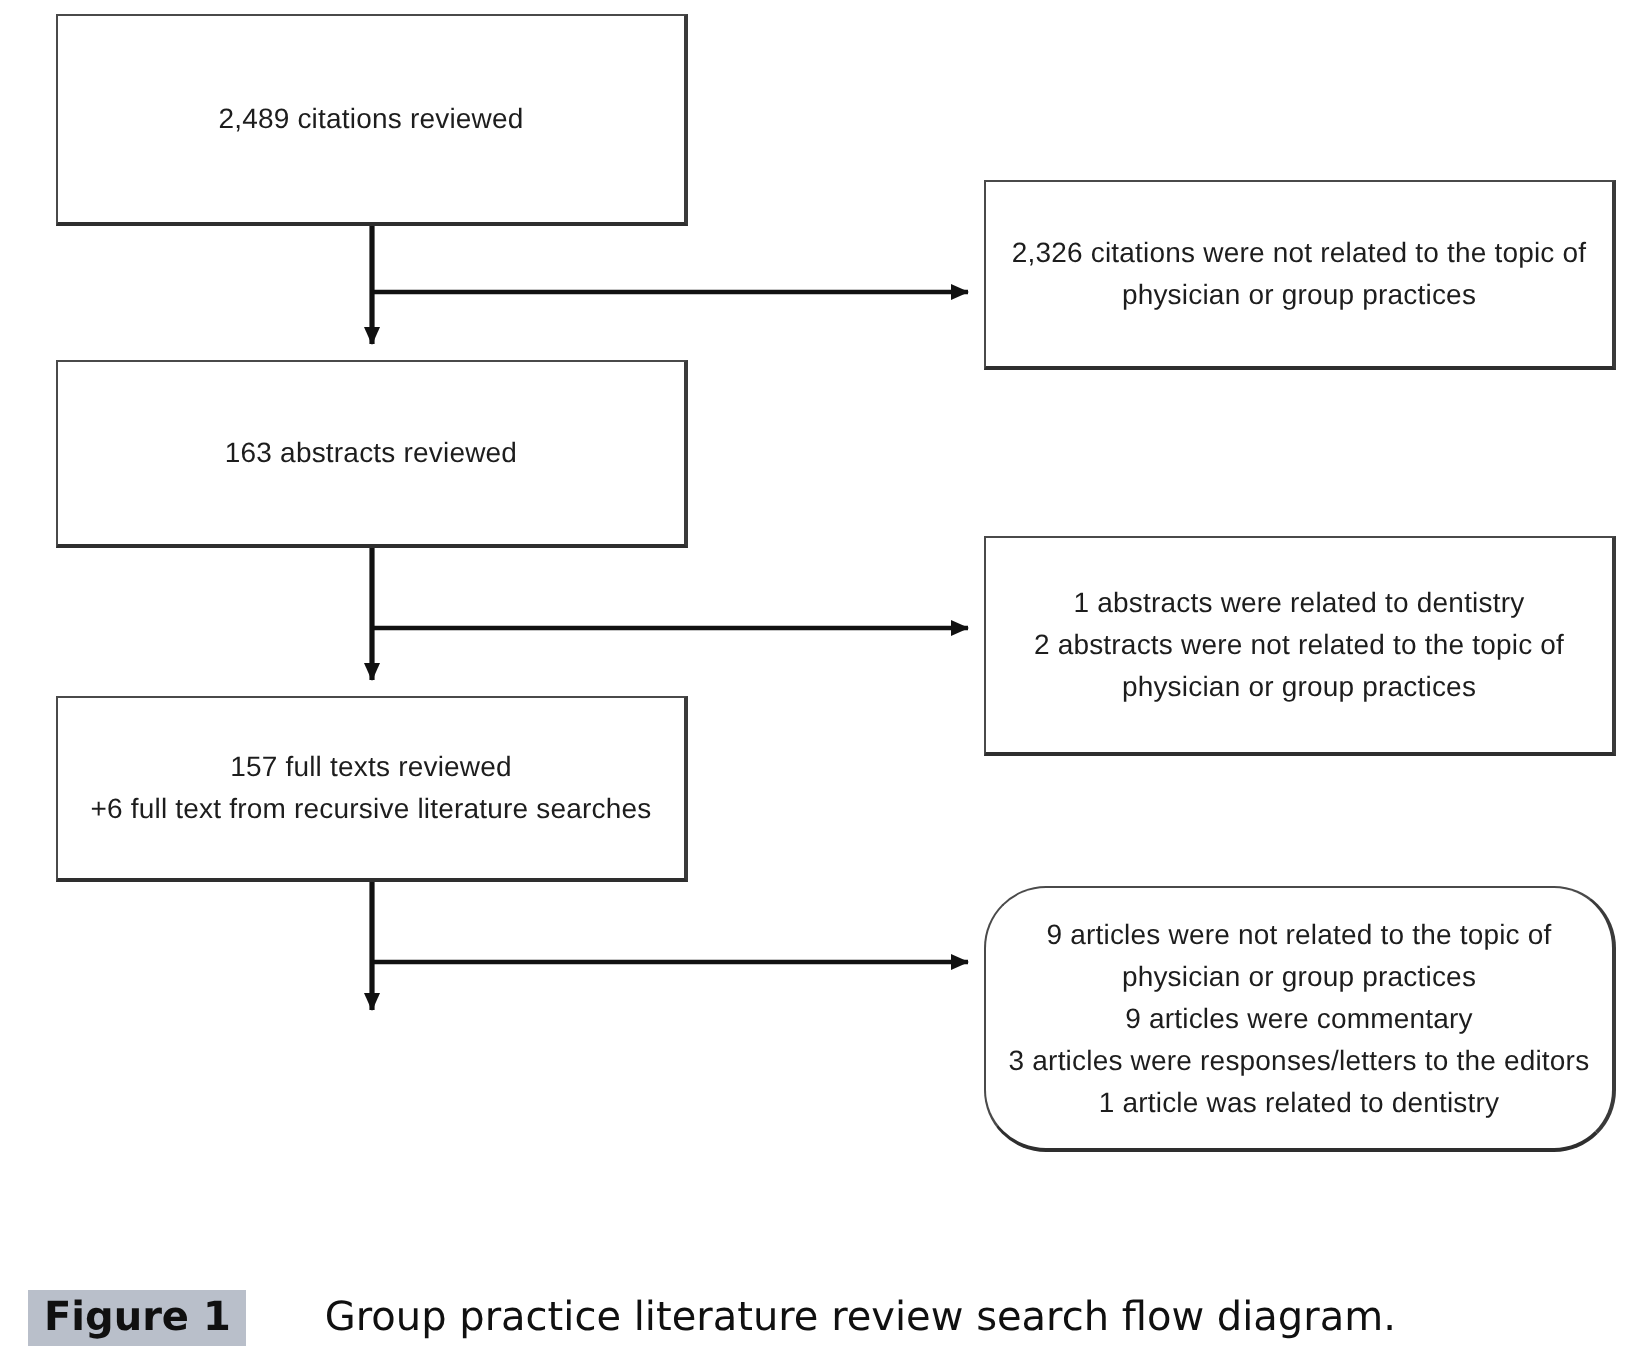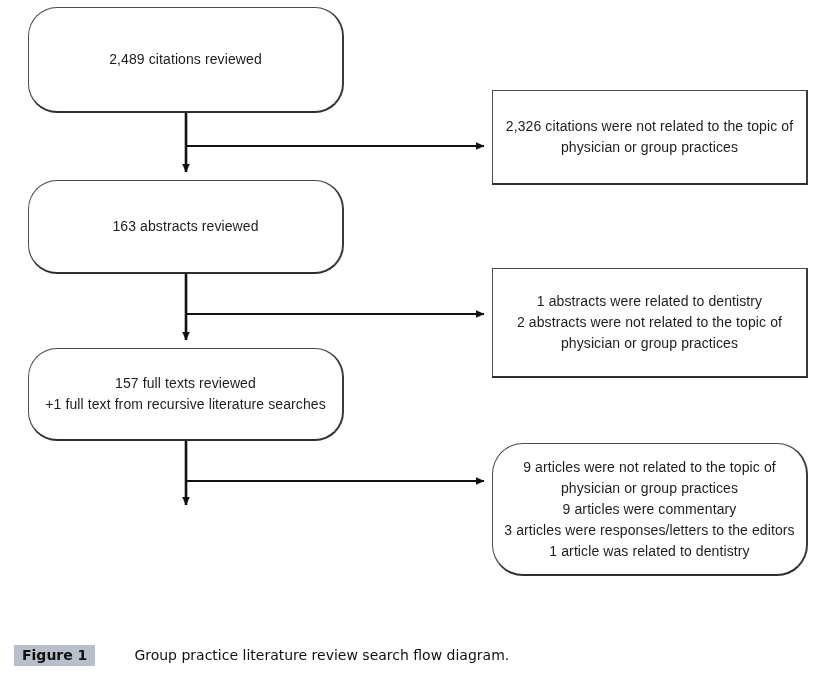--- a/index.html
+++ b/index.html
@@ -43,21 +43,21 @@
     line-height: 21px;
     padding: 4px 10px;
     letter-spacing: 0.1px;
   }
   .node .node-text {
     display: block;
     white-space: pre-line;
   }
 
   
-  .n-main  { left: 28px;  width: 316px; border-radius: 29px; }
+  .n-main  { left: 28px;  width: 316px; }
   #node-citations     { top: 7px;   height: 106px; }
   #node-abstracts     { top: 180px; height: 94px;  }
   #node-fulltexts     { top: 348px; height: 93px;  }
   #node-included      { top: 512px; height: 100px; }
 
   
   .n-side  { left: 492px; width: 316px; }
   #node-excl-citations { top: 90px;  height: 95px;  }
   #node-excl-abstracts { top: 268px; height: 110px; }
   #node-excl-articles  { top: 443px; height: 133px; border-radius: 31px; }
@@ -73,21 +73,21 @@
   }
 
   
   #caption {
     position: absolute;
     left: 14px;
     top: 645px;
     display: flex;
     align-items: baseline;
     font-family: "DejaVu Sans", sans-serif;
-    font-size: 14px;
+    font-size: 20px;
     color: #101010;
     white-space: nowrap;
   }
   #caption .fig-label {
     font-weight: bold;
     background: #b9bfca;
     padding: 2px 8px 3px 8px;
     margin-right: 10px;
     line-height: 1.15;
   }
@@ -136,21 +136,21 @@
     <div class="node n-main" id="node-citations">
       <span class="node-text">2,489 citations reviewed</span>
     </div>
 
     <div class="node n-main" id="node-abstracts">
       <span class="node-text">163 abstracts reviewed</span>
     </div>
 
     <div class="node n-main" id="node-fulltexts">
       <span class="node-text">157 full texts reviewed
-+1 full text from recursive literature searches</span>
++6 full text from recursive literature searches</span>
     </div>
 
 
     <div class="node n-side" id="node-excl-citations">
       <span class="node-text">2,326 citations were not related to the topic of physician or group practices</span>
     </div>
 
     <div class="node n-side" id="node-excl-abstracts">
       <span class="node-text">1 abstracts were related to dentistry
 2 abstracts were not related to the topic of physician or group practices</span>

